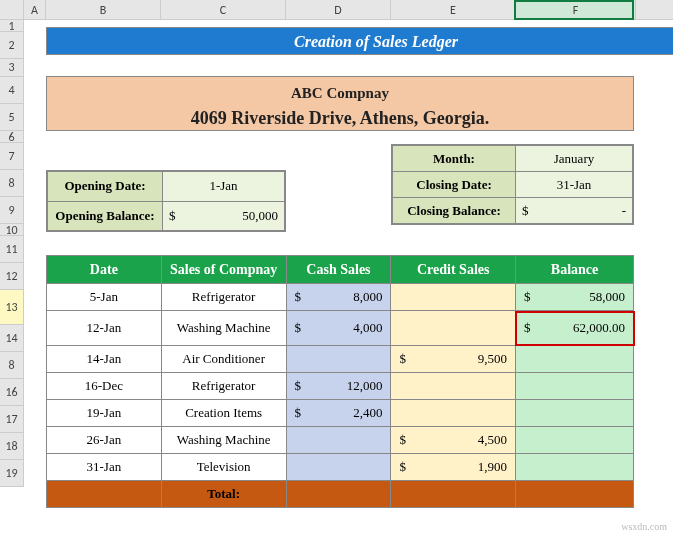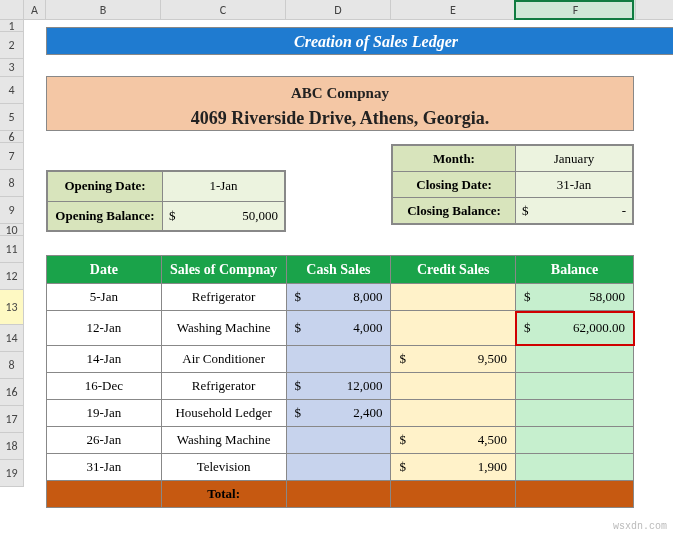--- a/index.html
+++ b/index.html
@@ -74,21 +74,21 @@
   .ledger .total-row td{background:#c65911; color:#000; font-weight:bold;}
   .ledger .total-row .lbl{text-align:center;font-family:Liberation Serif, serif;}
   .acc{display:flex; justify-content:space-between;}
   .highlight-cell{
     position:absolute; border:2.5px solid #d00000; pointer-events:none;
   }
   .active-outline{
     position:absolute; border:2px solid #107c41; pointer-events:none; z-index:5;
   }
   .watermark{
-    position:absolute; right:6px; bottom:4px; font-size:10px; color:#bbb; font-family:Liberation Mono, monospace;
+    position:absolute; right:6px; bottom:4px; font-size:10px; color:#bbb; font-family:Liberation Serif, serif;
   }
 </style>
 </head>
 <body>
 
 <div class="col-headers">
   <div class="row-header-spacer"></div>
   <div class="col-h cA">A</div>
   <div class="col-h cB">B</div>
   <div class="col-h cC">C</div>
@@ -269,21 +269,21 @@
               </td>
               <td class="green">
                 <div class="acc">
                   <span></span>
                   <span></span>
                 </div>
               </td>
             </tr>
             <tr>
               <td style="">19-Jan</td>
-              <td>Household Ledger</td>
+              <td>Creation Items</td>
               <td class="blue">
                 <div class="acc">
                   <span>$</span>
                   <span>2,400</span>
                 </div>
               </td>
               <td class="yellow">
                 <div class="acc">
                   <span></span>
                   <span></span>

